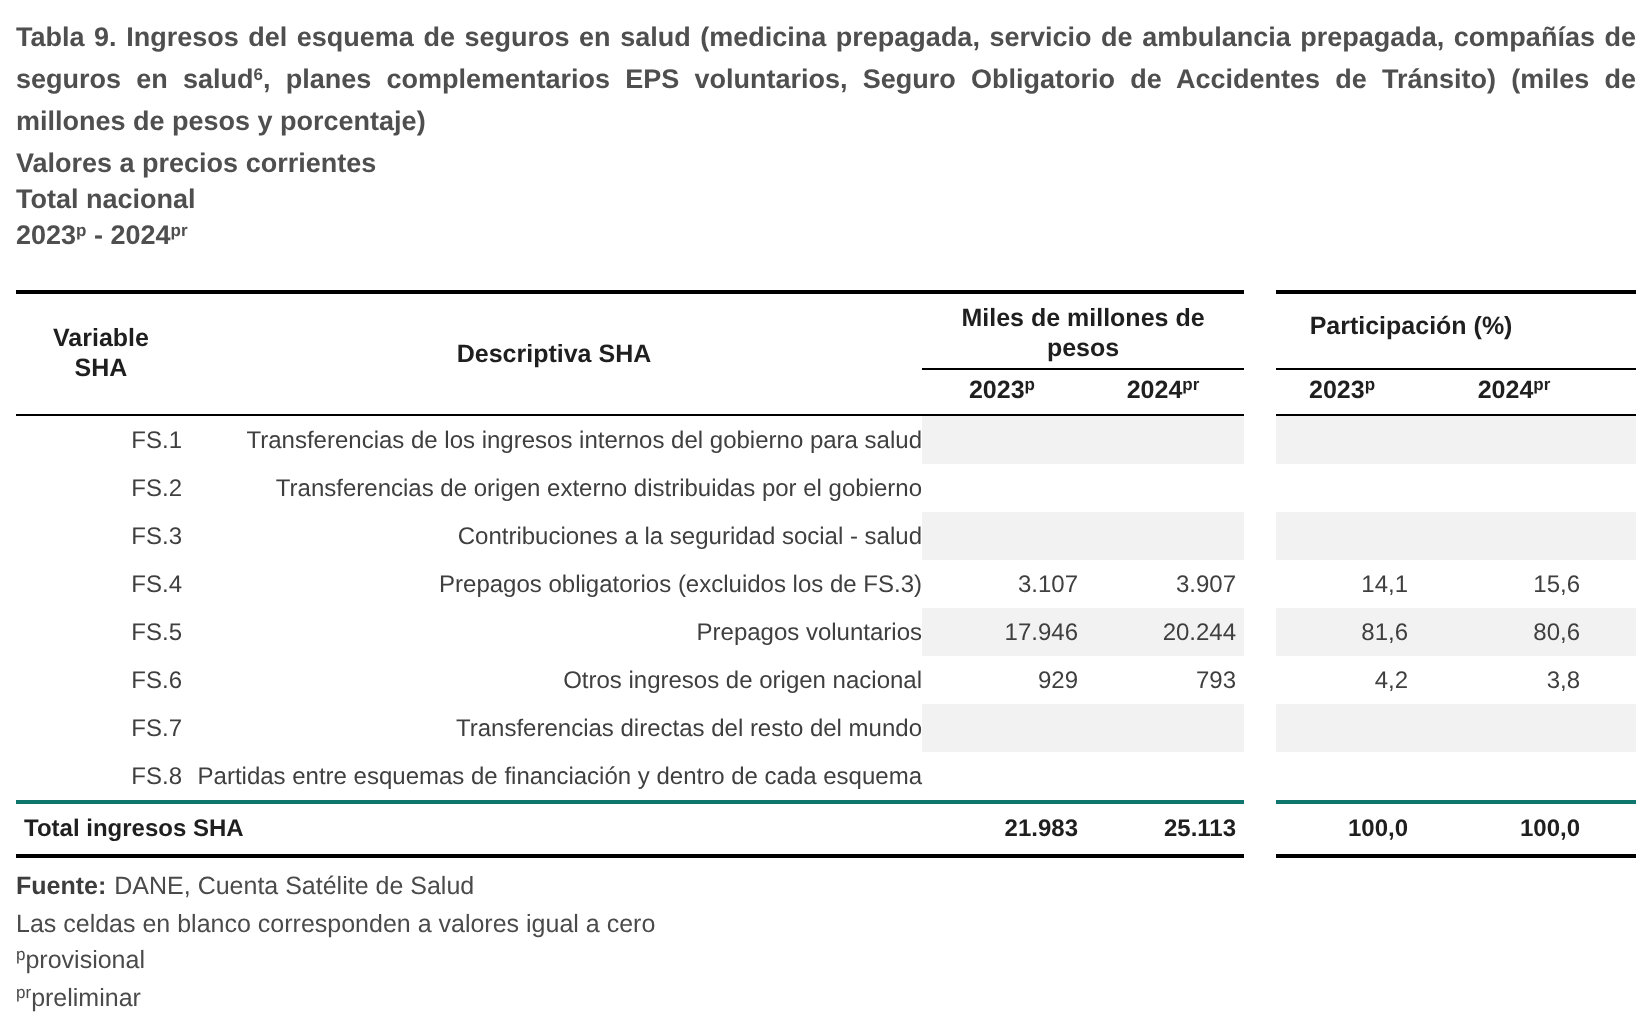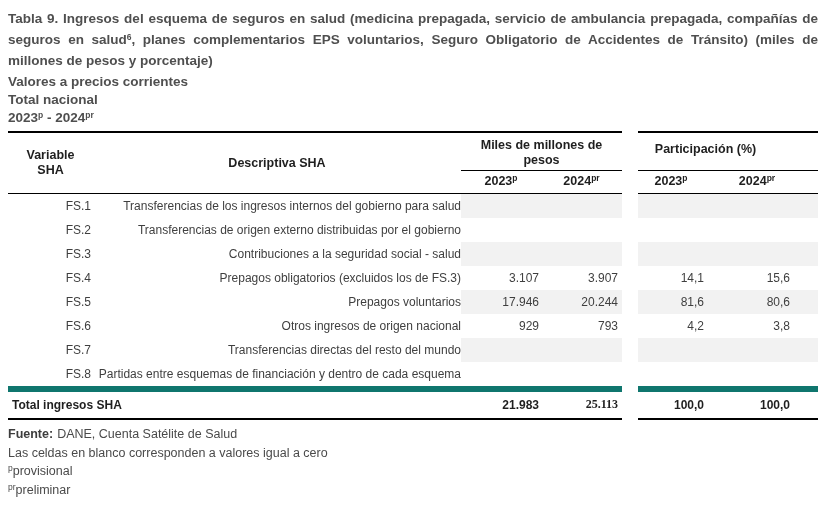--- a/index.html
+++ b/index.html
@@ -11,21 +11,21 @@
   }
   .page { padding: 8px 8px 0 8px; }
 
   
   .title-block { color: #4f4f4f; font-weight: bold; }
   .title-par { font-size: 13.5px; line-height: 21px; text-align: justify; margin: 0 0 2px 0; }
   .subtitle { font-size: 13.5px; line-height: 18px; }
   .sup { font-size: 8.5px; vertical-align: 4px; line-height: 0; }
 
   
-  table { border-collapse: collapse; table-layout: fixed; width: 810px; margin-top: 4px; }
+  table { border-collapse: collapse; table-layout: fixed; width: 810px; margin-top: 18px; }
   th, td { margin: 0; }
   col.c-var  { width: 85px; }
   col.c-desc { width: 368px; }
   col.c-m1   { width: 80px; }
   col.c-m2   { width: 81px; }
   col.c-gap  { width: 16px; }
   col.c-p1   { width: 86px; }
   col.c-p2   { width: 94px; }
 
   th { font-weight: bold; color: #1f1f1f; font-size: 12.5px; }
@@ -51,26 +51,26 @@
   td.num.m1 { padding-right: 2px; }
   td.num.m2 { padding-right: 4px; }
   td.num.p1 { padding-right: 20px; }
   td.num.p2 { padding-right: 28px; }
   td.gap { padding: 0; border: none; }
   tbody tr:nth-child(odd) td.num { background: #f2f2f2; }
 
   tfoot td {
     font-size: 12px; font-weight: bold; color: #1f1f1f;
     padding: 5px 2px 6px 2px;
-    border-top: 6px solid #0f766e; border-bottom: 2px solid #000;
+    border-top: 2px solid #0f766e; border-bottom: 2px solid #000;
   }
   tfoot td.total-label { padding-left: 4px; }
   tfoot td.num { text-align: right; }
   tfoot td.num.m1 { padding-right: 2px; }
-  tfoot td.num.m2 { padding-right: 4px; font-family: Liberation Serif, serif; }
+  tfoot td.num.m2 { padding-right: 4px; }
   tfoot td.num.p1 { padding-right: 20px; }
   tfoot td.num.p2 { padding-right: 28px; }
   tfoot td.gap { border: none; padding: 0; }
 
   
   .footer { margin-top: 5px; font-size: 12.5px; line-height: 18.5px; color: #4a4a4a; }
   .fuente-label { font-weight: bold; color: #3d3d3d; }
   .src-text { margin-left: 4px; }
 </style>
 </head>

